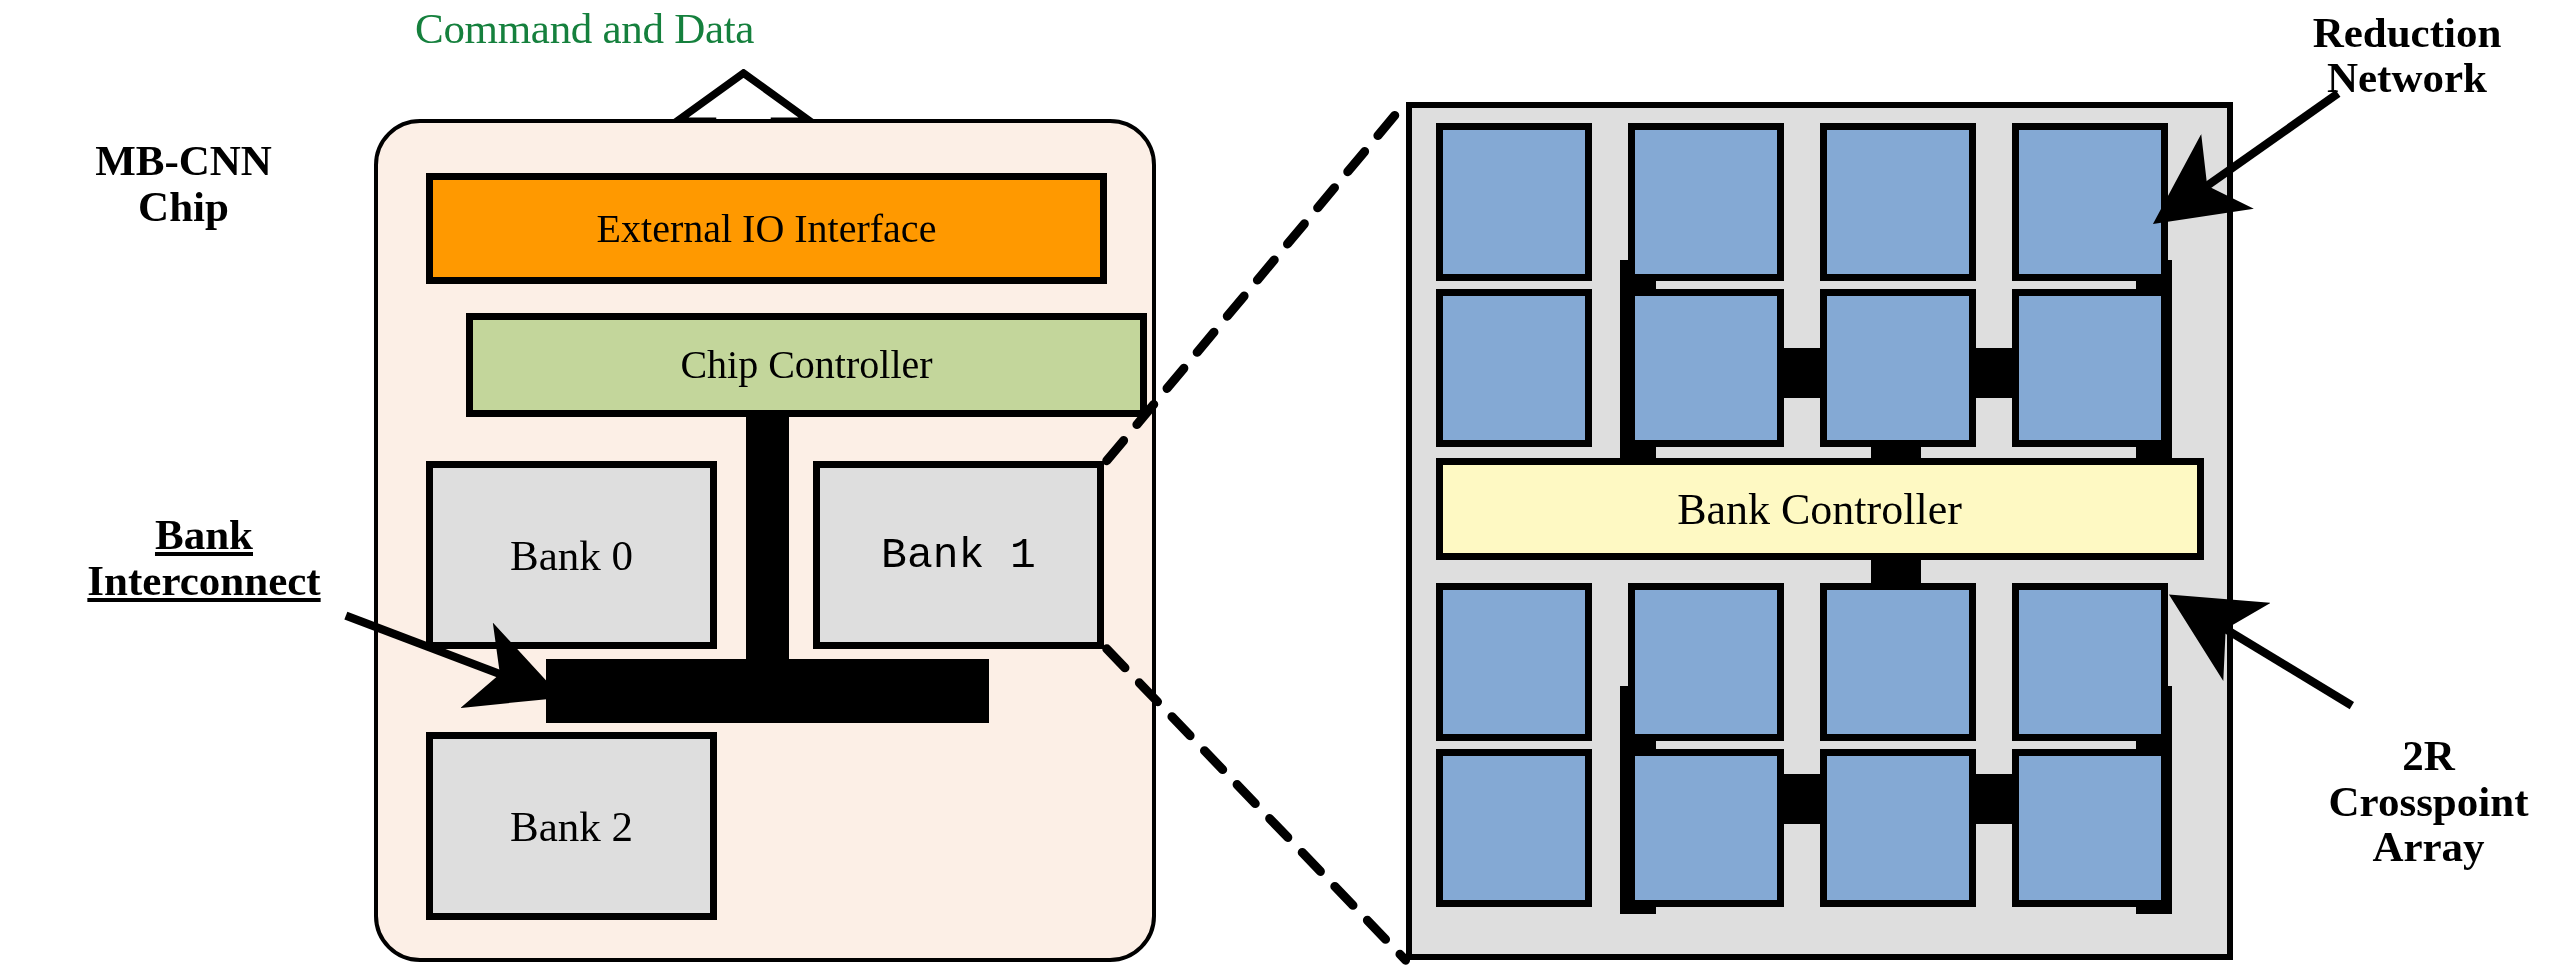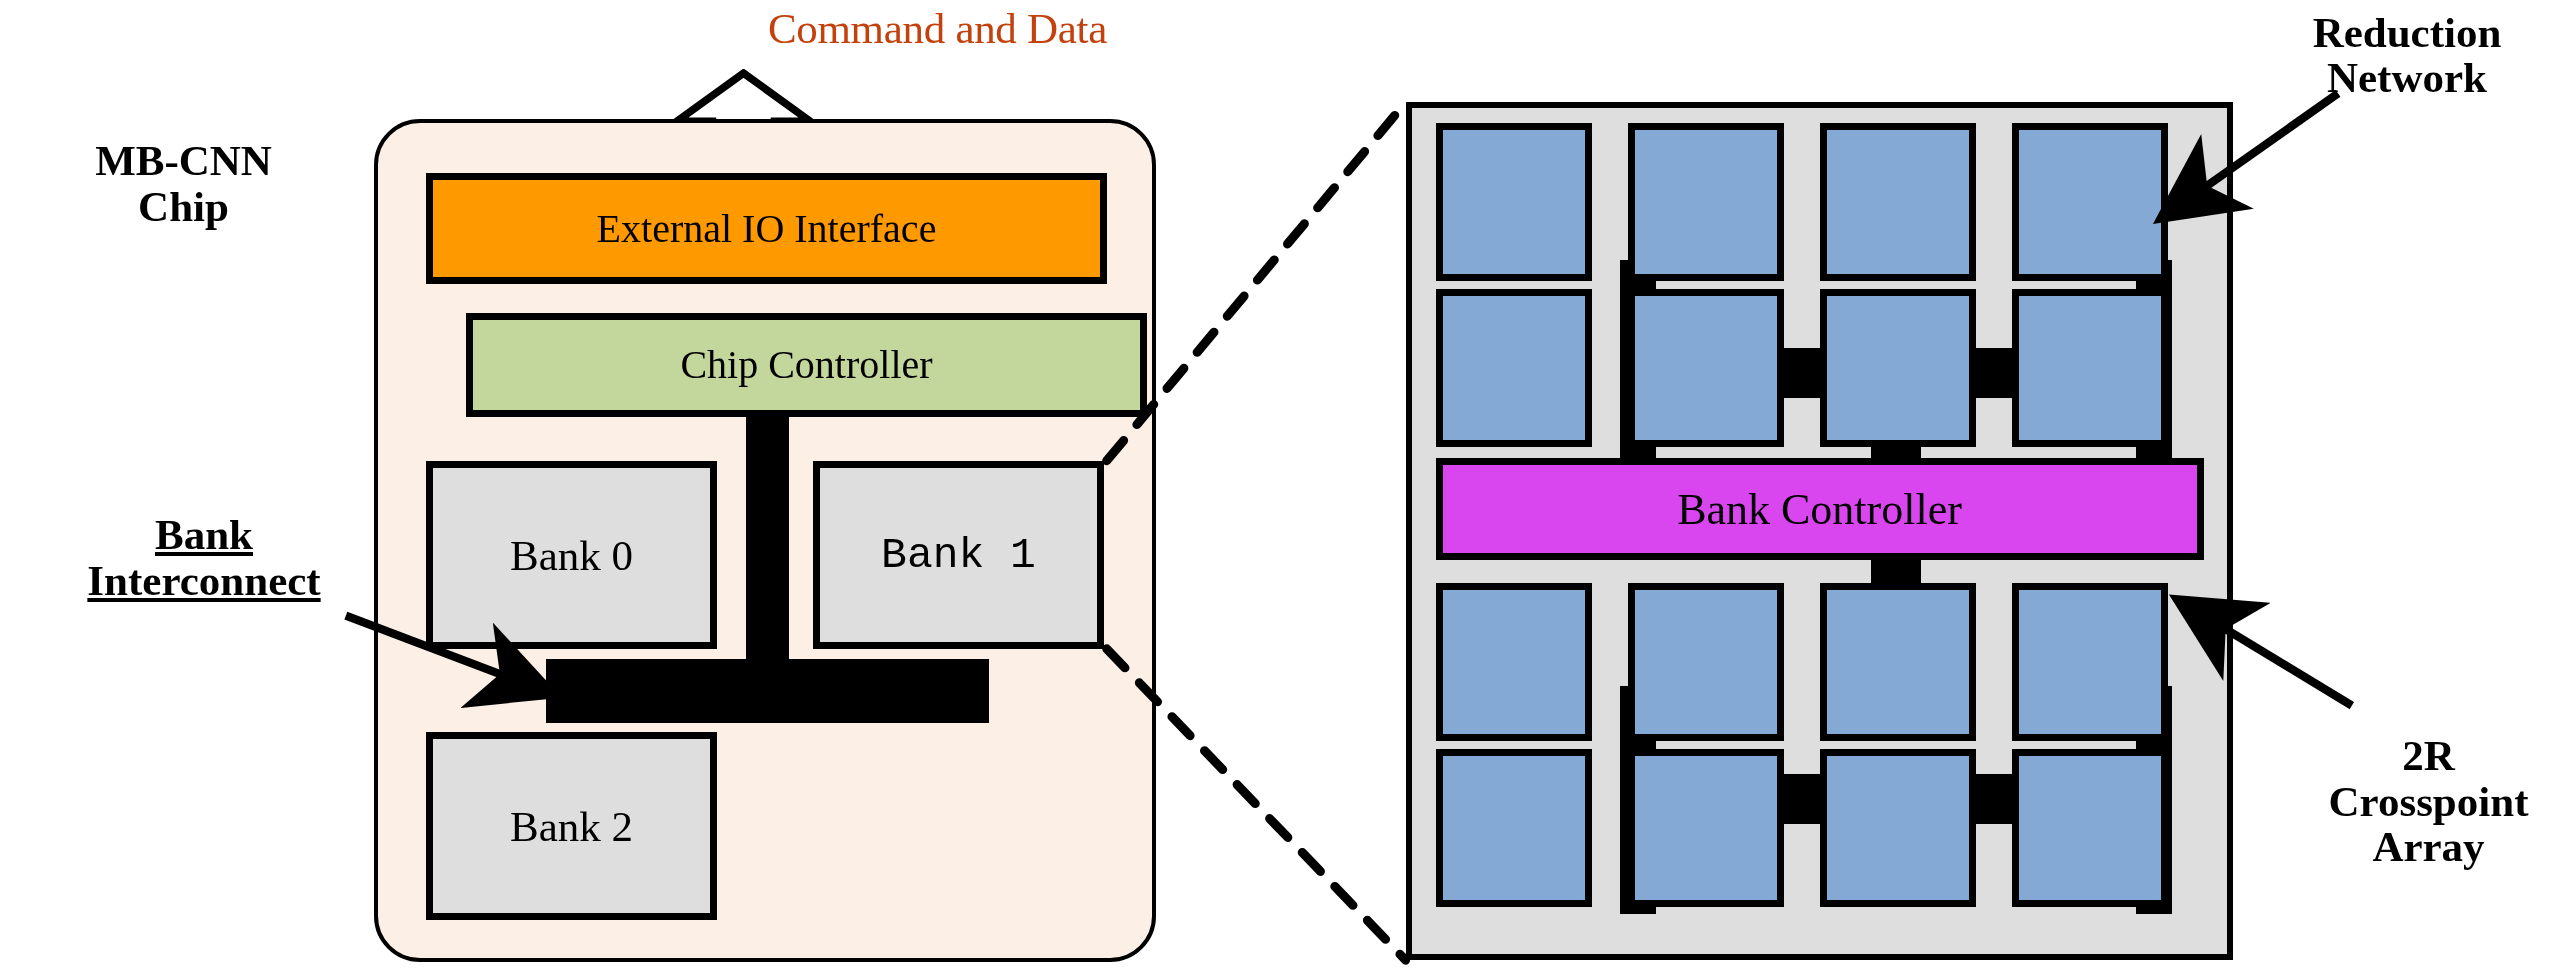--- a/index.html
+++ b/index.html
@@ -16,21 +16,21 @@
 
   
   .annot{
     font-weight:700;color:#000;line-height:1.06;
     font-size:43px;letter-spacing:0px;white-space:pre-line;
   }
 
   
   #cmd-caption{
     left:415px;top:4.2px;width:692px;
-    font-size:43px;font-weight:400;color:#c2410c;text-align:right;
+    font-size:43px;font-weight:400;color:#15803d;text-align:left;
     letter-spacing:-0.3px;
   }
 
   
   #chip-body{
     left:374px;top:119px;width:782px;height:843px;
     background:#FCEFE6;border:4.8px solid #000;border-radius:46px;
     box-sizing:border-box;
   }
 
@@ -79,21 +79,21 @@
   #detail-panel{
     left:1406px;top:102px;width:827px;height:858px;
     background:#DEDEDE;border:6.2px solid #000;box-sizing:border-box;
   }
   .tile{
     position:absolute;background:#84A9D4;border:7px solid #000;
     box-sizing:border-box;width:156px;height:158px;
   }
   #bank-ctrl-bar{
     position:absolute;left:23.5px;top:350px;width:768px;height:102px;
-    background:#d946ef;border:7px solid #000;box-sizing:border-box;
+    background:#fef9c3;border:7px solid #000;box-sizing:border-box;
     display:flex;align-items:center;justify-content:center;
     font-size:44px;color:#000;
   }
   .net{position:absolute;background:#000;}
 </style>
 </head>
 <body>
 
 <div id="stage">
 

